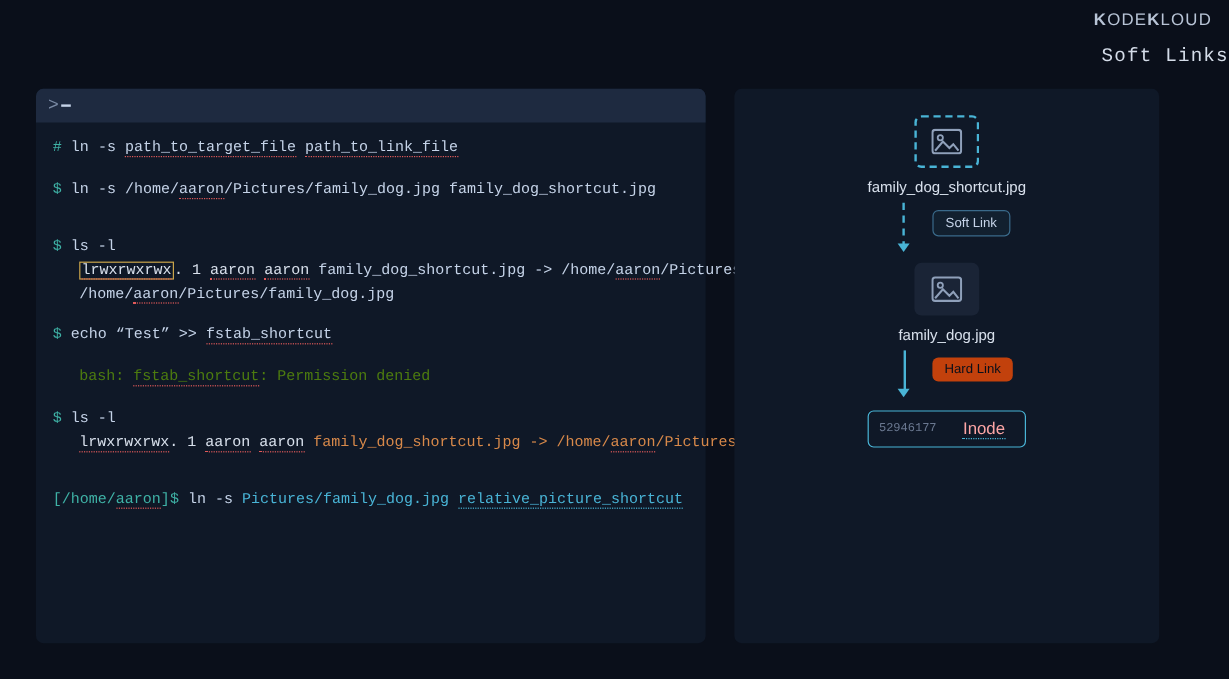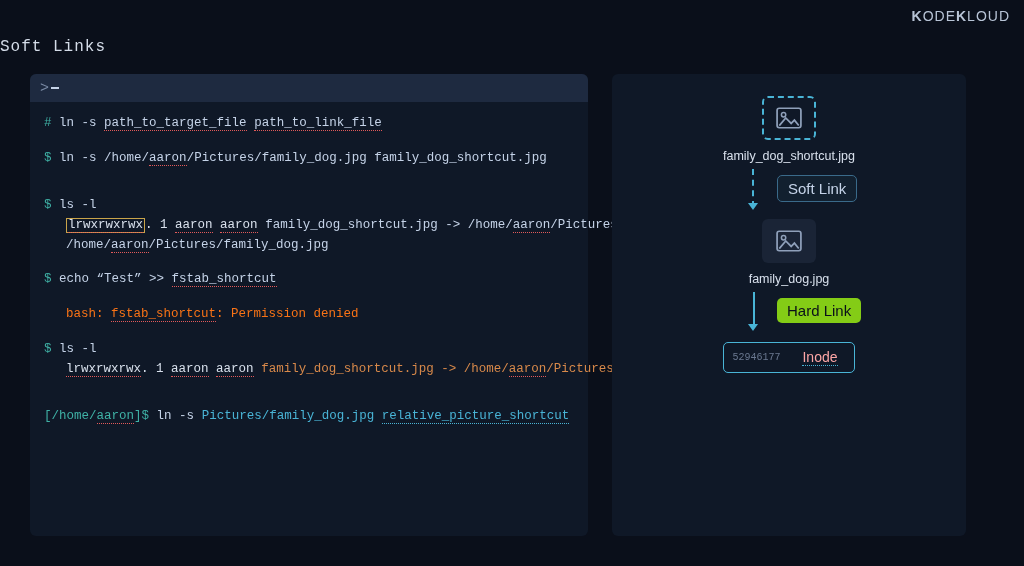--- a/index.html
+++ b/index.html
@@ -15,21 +15,21 @@
       position: absolute;
       top: 8px; right: 14px;
       color: #b8c4d6;
       font-family: Arial, sans-serif;
       font-size: 14px;
       letter-spacing: 1px;
       font-weight: 300;
     }
     .logo .bold-k { font-weight: 700; }
     .page-title {
-      text-align: left;
+      text-align: right;
       font-size: 16px;
       color: #d4dce8;
       padding-top: 38px;
       letter-spacing: 1px;
     }
     .layout {
       display: flex;
       gap: 24px;
       padding: 18px 30px 0 30px;
       height: calc(100% - 70px);
@@ -64,21 +64,21 @@
       font-size: 12.5px;
       line-height: 1.35;
     }
     .tline { margin: 3px 0; white-space: nowrap; }
     .spacer { height: 12px; }
 
     .c-prompt   { color: #3fb2a6; } 
     .c-comment  { color: #3fb2a6; } 
     .c-flag     { color: #c5d3e8; }
     .c-file     { color: #c5d3e8; }
-    .c-gray     { color: #f97316; }
+    .c-gray     { color: #4d7c0f; }
     .c-white    { color: #d8e0ec; }
     .c-cyan     { color: #49b4d6; }
     .c-path     { color: #c5d3e8; }
     .c-orange   { color: #d8894a; }
 
     .u-red   { border-bottom: 1px dotted #e25a5a; padding-bottom: 0; }
     .u-teal  { border-bottom: 1px dotted #3fb2a6; padding-bottom: 0; }
     .u-cyan  { border-bottom: 1px dotted #49b4d6; padding-bottom: 0; }
 
     .indent { padding-left: 22px; }
@@ -155,33 +155,33 @@
       left: calc(50% - 41px);
       width: 0; height: 0;
       border-left: 5px solid transparent;
       border-right: 5px solid transparent;
     }
     .arrow-head.cyan { border-top: 7px solid #49b4d6; top: 40px; }
     .arrow-head.cyan2 { border-top: 7px solid #49b4d6; top: 38px; }
     .badge {
       position: absolute;
       left: calc(50% - 12px);
-      font-size: 15px;
+      font-size: 11px;
       padding: 4px 10px;
       border-radius: 5px;
     }
     .badge.soft {
       color: #c5d3e8;
       background: #12202f;
       border: 1px solid #3a6a8a;
       top: 12px;
     }
     .badge.hard {
       color: #0a0f1a;
-      background: #84cc16;
+      background: #c2410c;
       top: 12px;
       text-align: right;
     }
     .inode-box {
       margin-top: 0;
       border: 1px solid #49b4d6;
       border-radius: 5px;
       padding: 6px 16px 6px 8px;
       display: flex;
       align-items: center;

